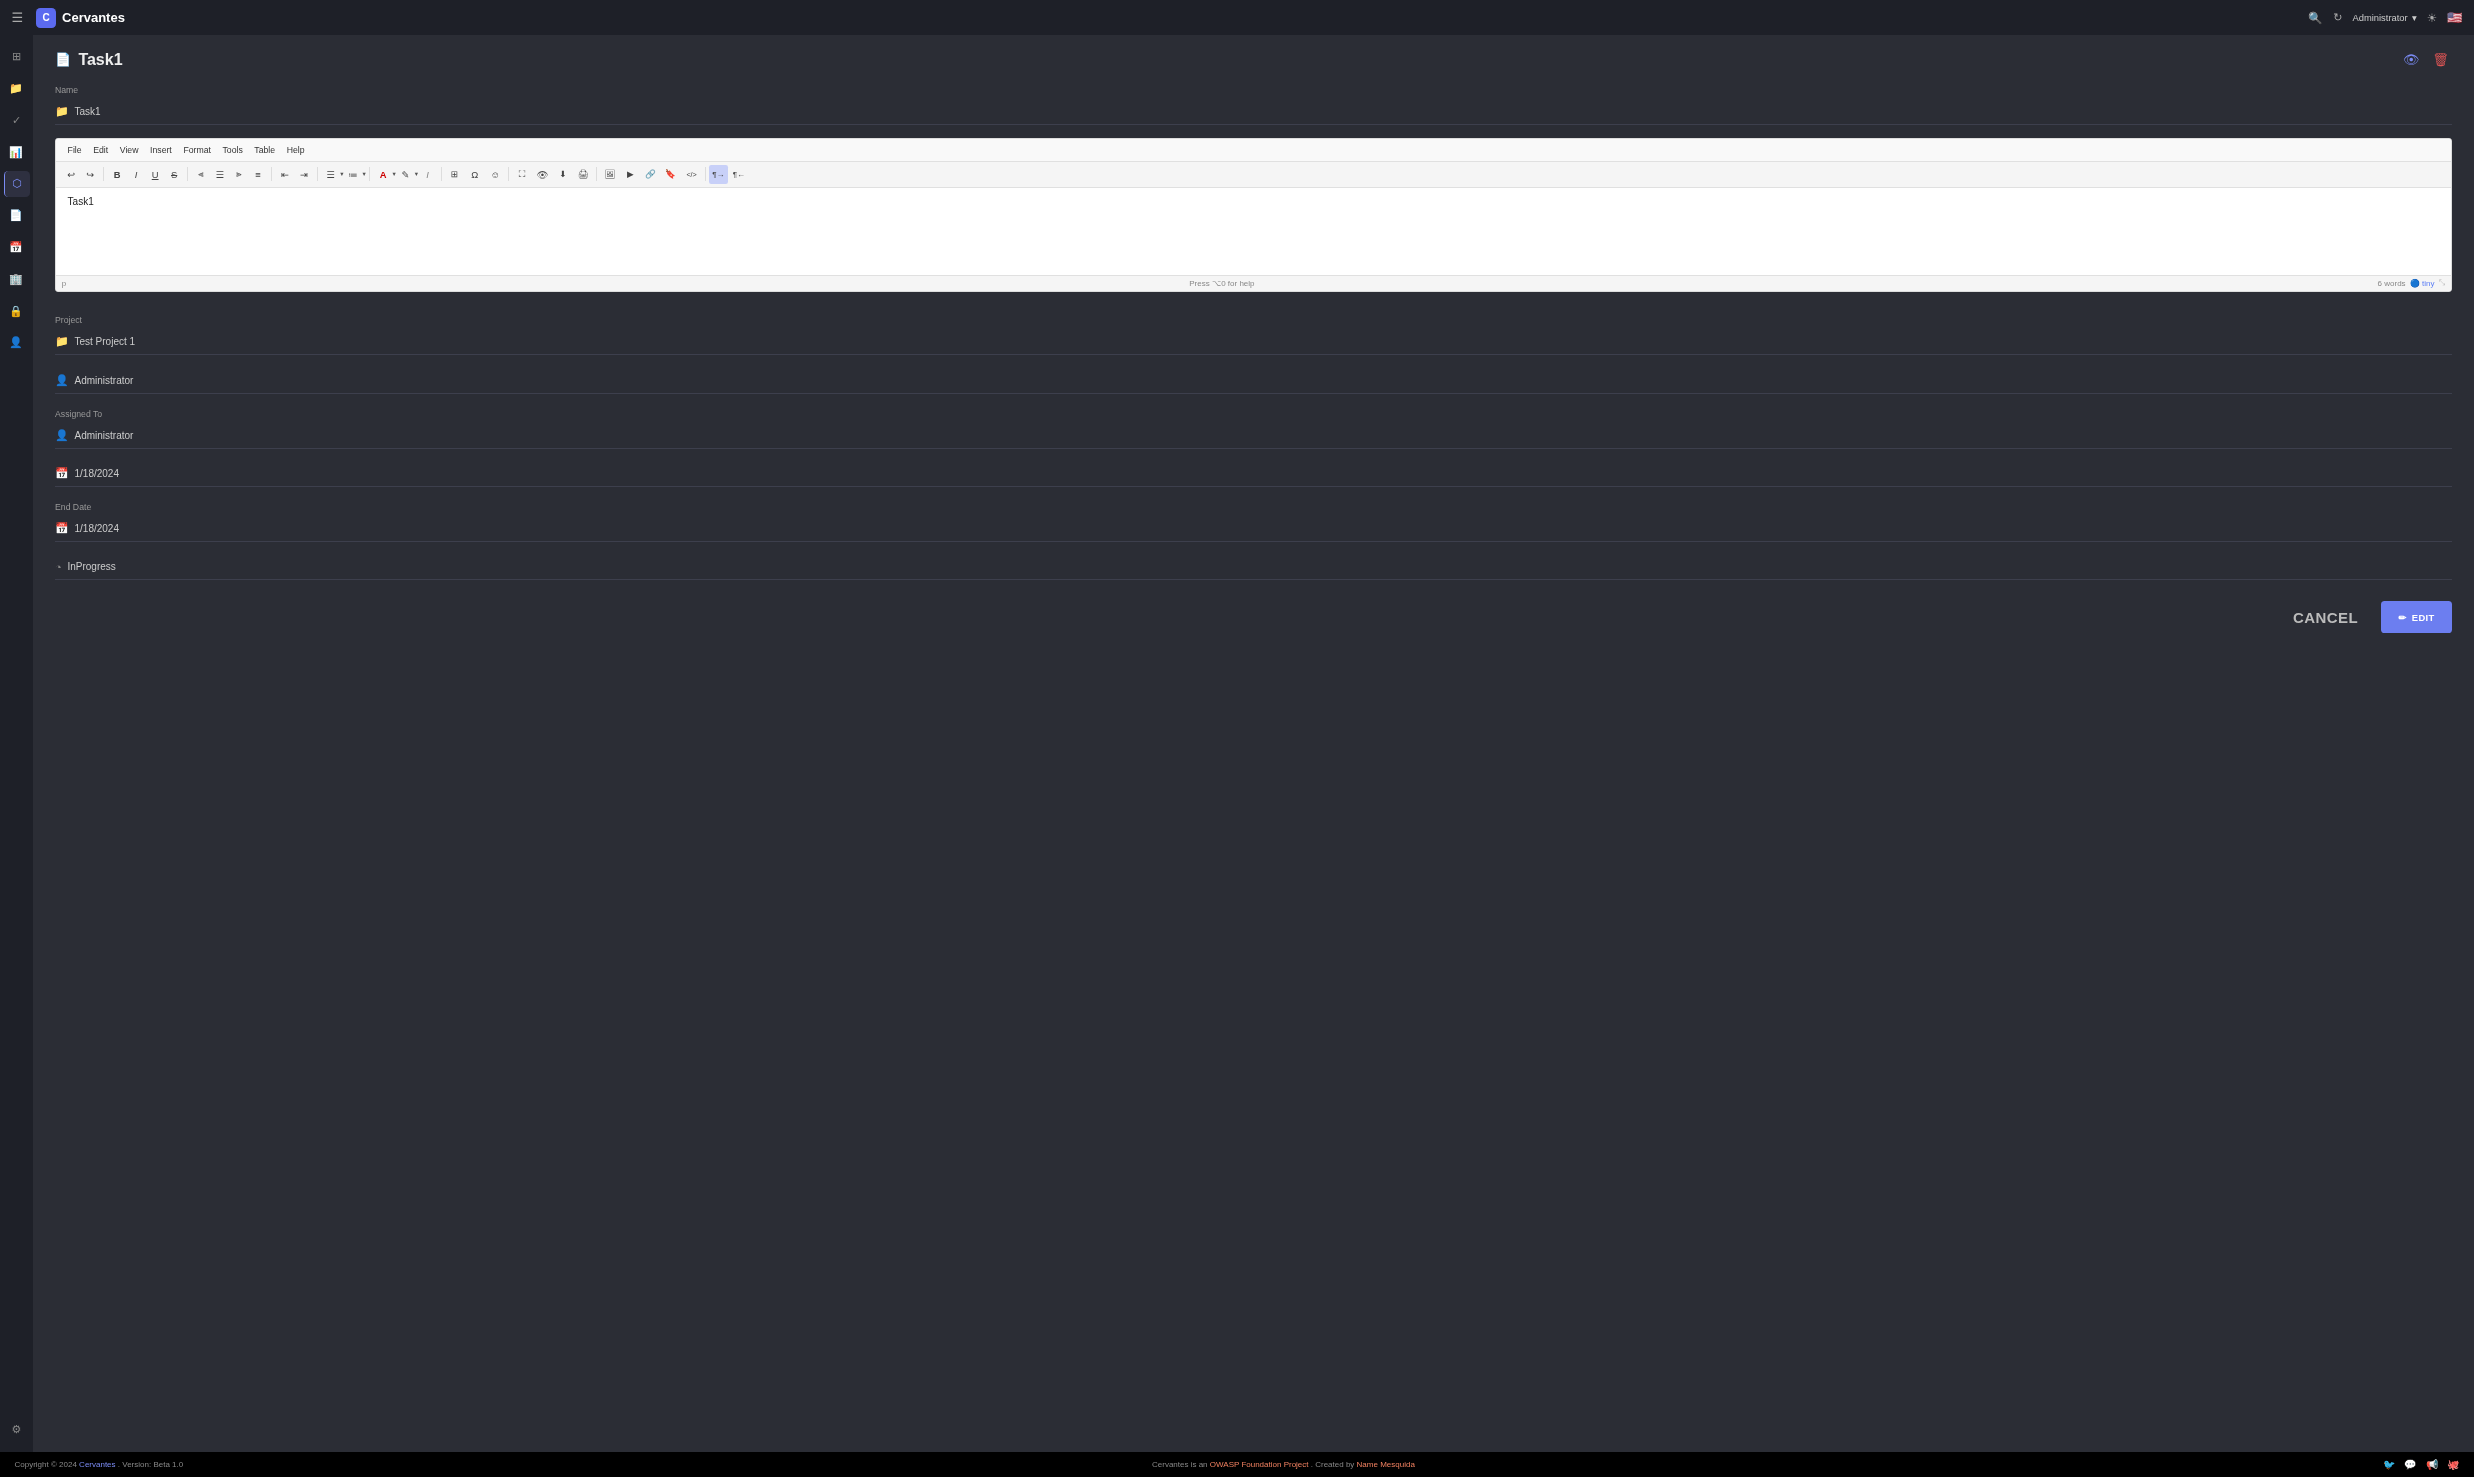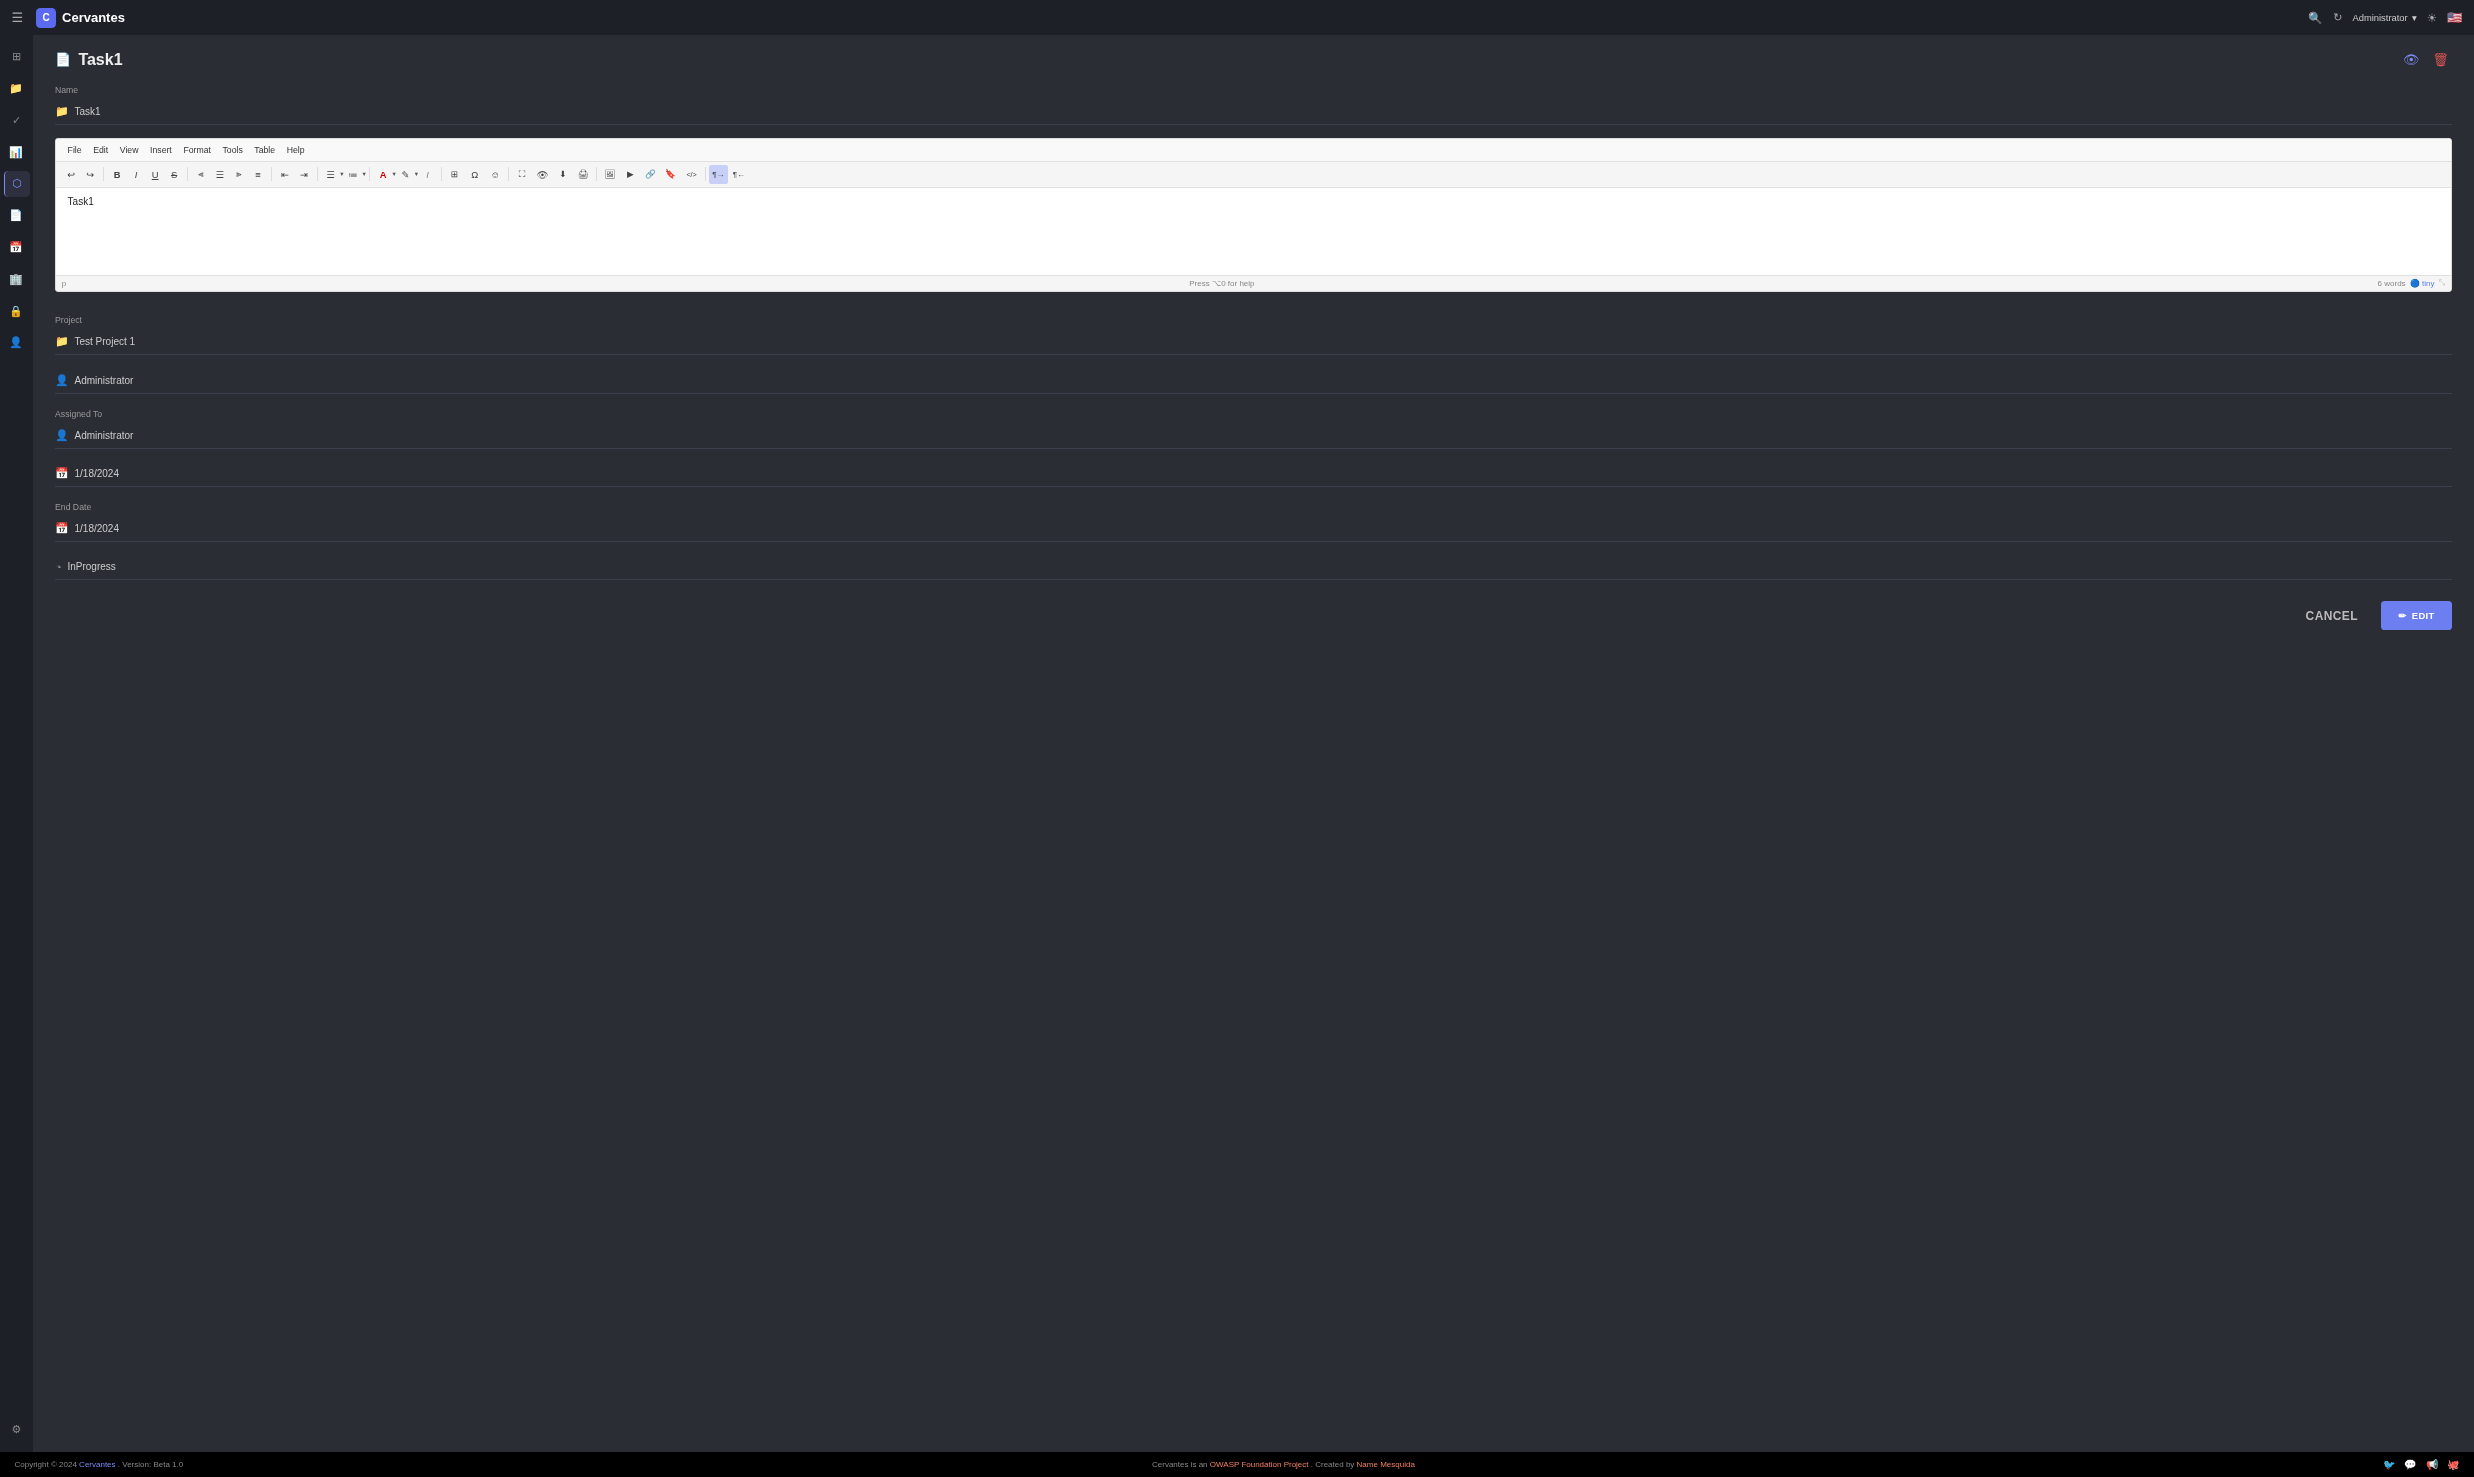--- a/index.html
+++ b/index.html
@@ -276,21 +276,21 @@
       display: flex;
       justify-content: flex-end;
       gap: 8.7px;
       margin-top: 14.5px;
       padding-top: 7.2px;
     }
     .btn-cancel {
       background: none;
       border: none;
       color: #bbb;
-      font-size: 12px;
+      font-size: 15px;
       font-weight: 600;
       cursor: pointer;
       padding: 7.2px 14.5px;
       letter-spacing: 0.4px;
       text-align: right;
     }
     .btn-edit {
       background: #6c7ef0;
       border: none;
       color: #fff;

